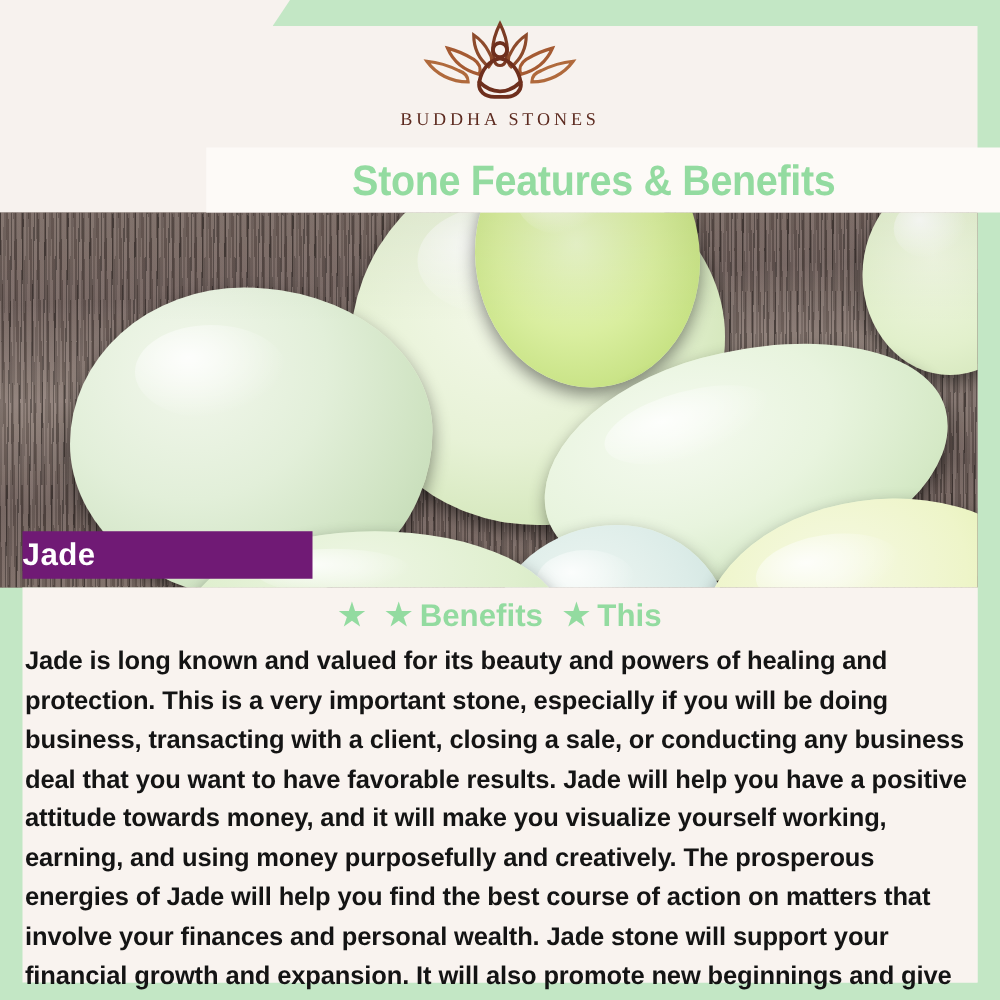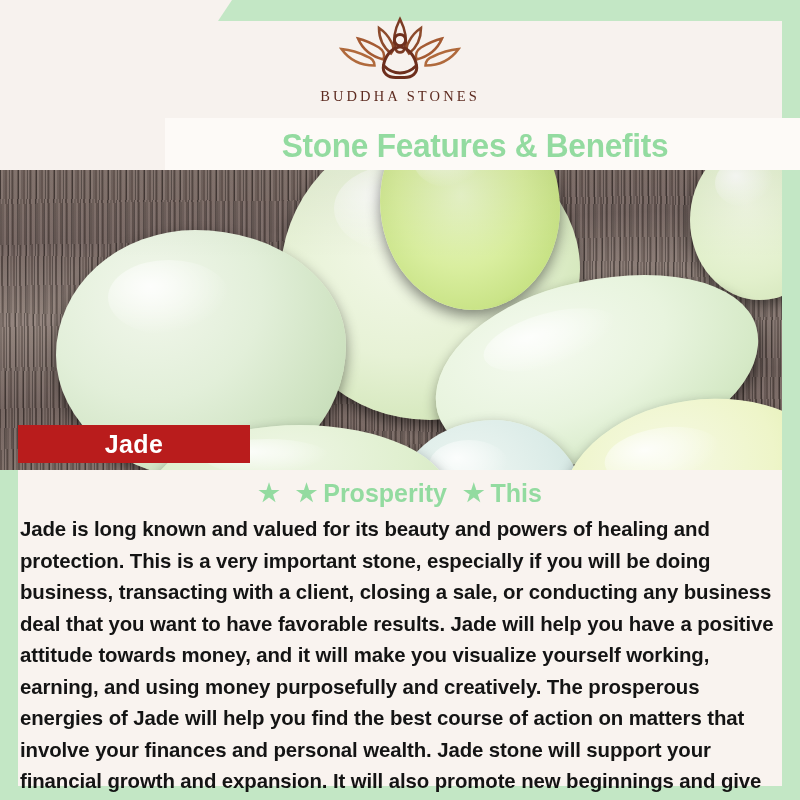--- a/index.html
+++ b/index.html
@@ -160,23 +160,23 @@
   #photo-veil{
     position:absolute;inset:0;
     background:linear-gradient(180deg, rgba(0,0,0,.04), rgba(0,0,0,0) 30%);
     pointer-events:none;
   }
 
   
   #jade-band{
     position:absolute;
     top:425px;left:18px;width:232px;height:38px;
-    background:#b91c1c;
+    background:#701a75;
     z-index:8;
-    display:flex;align-items:center;justify-content:center;
+    display:flex;align-items:center;
   }
   #jade-label{
     font-family:"Liberation Sans Narrow","Liberation Sans", sans-serif;
     font-weight:bold;font-size:25px;color:#ffffff;
     letter-spacing:0.4px;
   }
 
   
   #content{
     position:absolute;
@@ -264,21 +264,21 @@
     <span id="jade-label">Jade</span>
   </div>
 
   <div id="content">
     <div id="benefits">
       <span class="benefit">
         <span class="star-icon">★</span>
       </span>
       <span class="benefit">
         <span class="star-icon">★</span>
-        <span>Prosperity</span>
+        <span>Benefits</span>
       </span>
       <span class="benefit">
         <span class="star-icon">★</span>
         <span>This</span>
       </span>
     </div>
     <p id="body-text">Jade is long known and valued for its beauty and powers of healing and protection. This is a very important stone, especially if you will be doing business, transacting with a client, closing a sale, or conducting any business deal that you want to have favorable results. Jade will help you have a positive attitude towards money, and it will make you visualize yourself working, earning, and using money purposefully and creatively. The prosperous energies of Jade will help you find the best course of action on matters that involve your finances and personal wealth. Jade stone will support your financial growth and expansion. It will also promote new beginnings and give you the guidance that you need to be successful and wealthy!</p>
   </div>
 
 </div>

